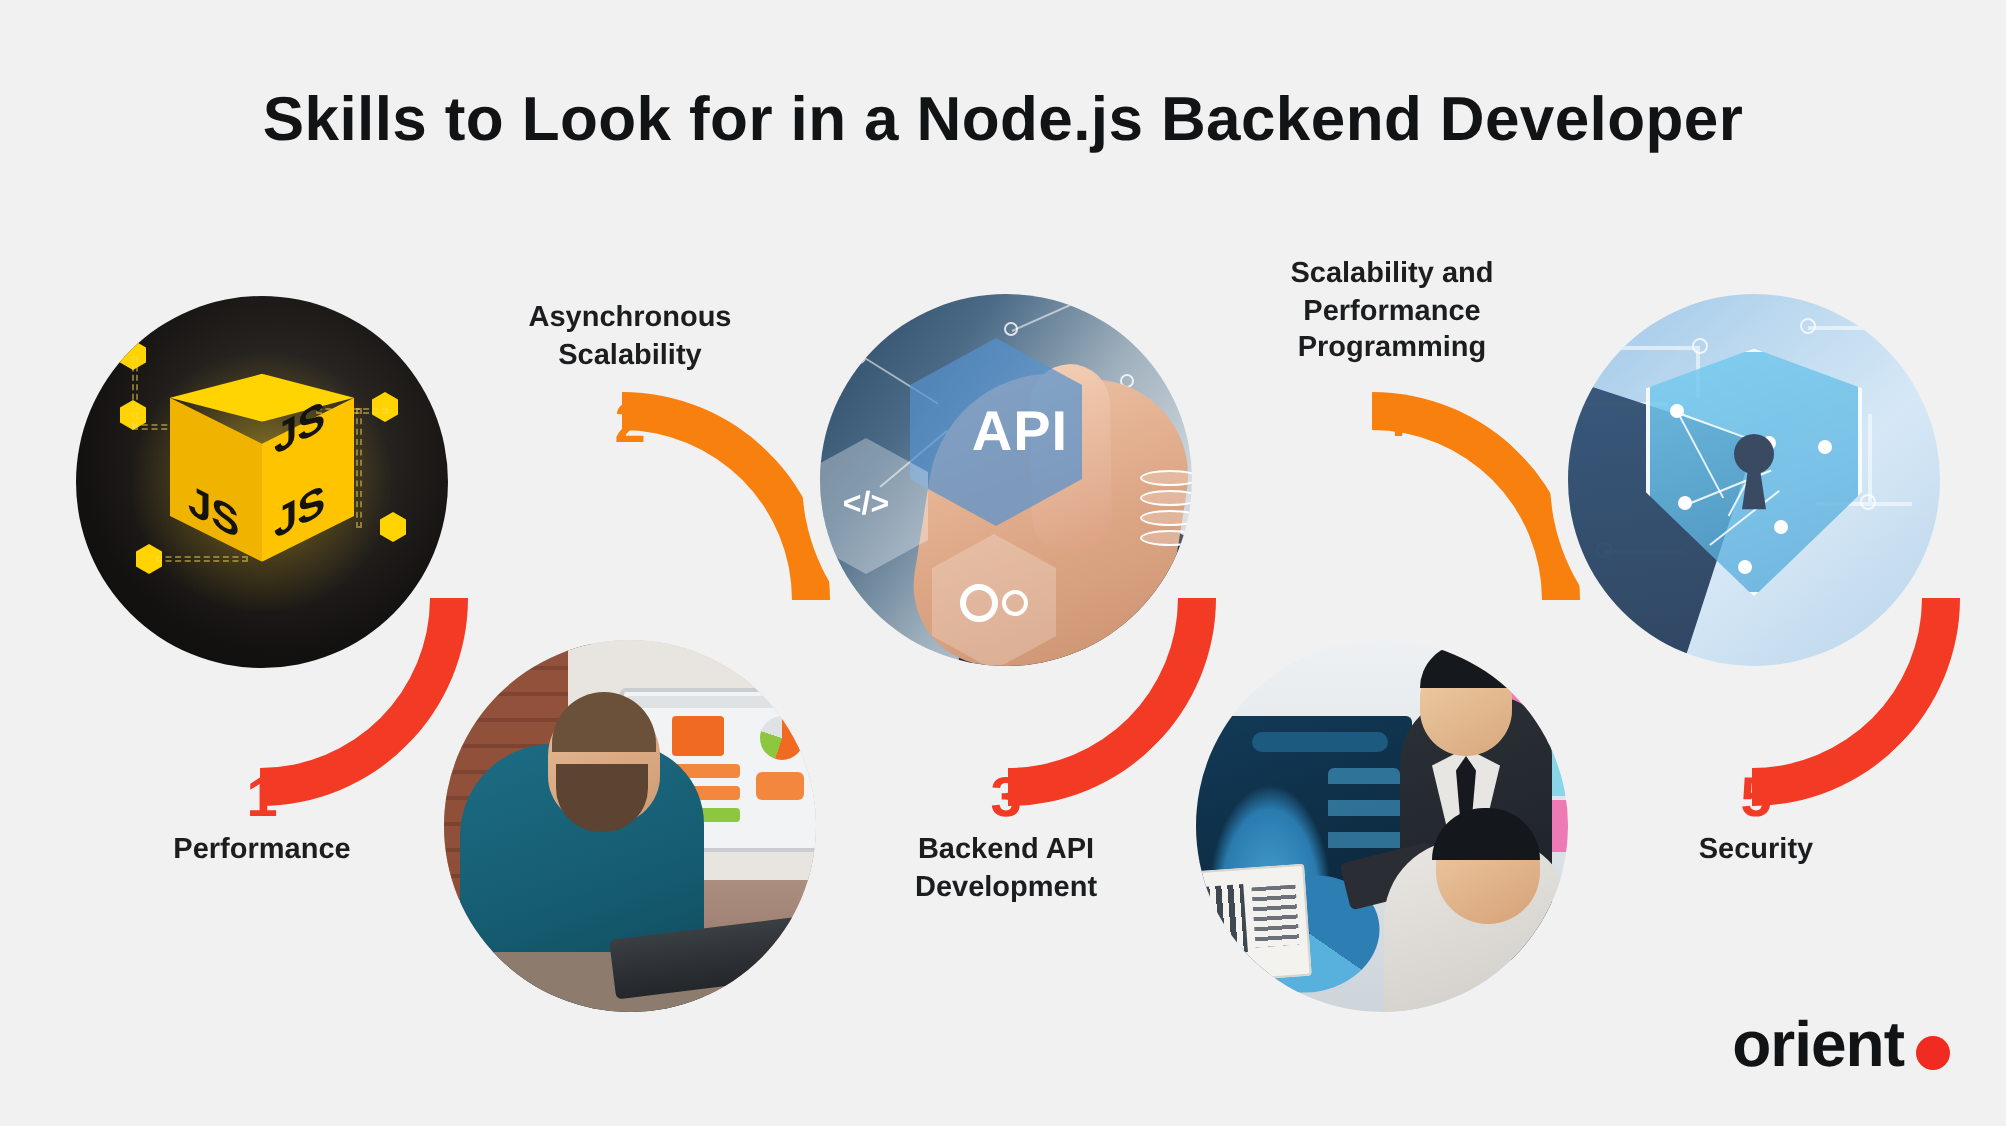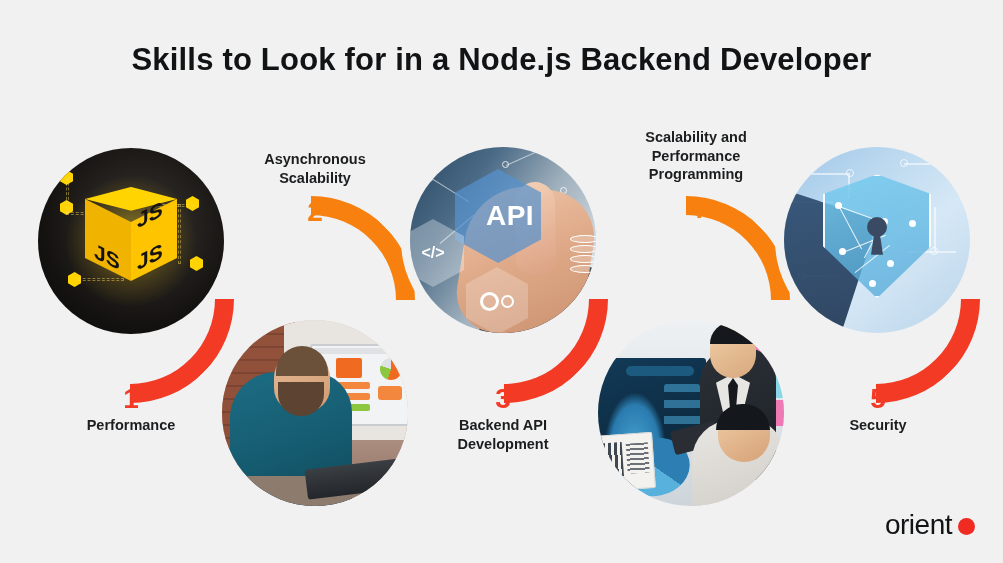--- a/index.html
+++ b/index.html
@@ -261,21 +261,21 @@
 
   
   .lbl{position:absolute;text-align:center;}
   .lbl .txt{font-size:14.5px;font-weight:bold;color:#1b1d1f;line-height:18.5px;}
   .lbl .num{font-size:28px;font-weight:bold;line-height:34px;}
   .num-orange{color:#f7800e;}
   .num-red{color:#f23a25;}
 
   
   .logo{position:absolute;right:28px;bottom:22px;display:flex;align-items:flex-end;gap:6px;}
-  .logo .word{font-size:28px;font-weight:normal;color:#111315;letter-spacing:-.5px;}
+  .logo .word{font-size:32px;font-weight:bold;color:#111315;letter-spacing:-.5px;}
   .logo .dot{width:17px;height:17px;border-radius:50%;background:#ef2b22;margin-bottom:6px;}
 </style>
 </head>
 <body>
 
 <div class="stage">
 
   <div class="title">Skills to Look for in a Node.js Backend Developer</div>
 
   <div class="arc arc-red" style="left:26px;top:195px;"></div>

